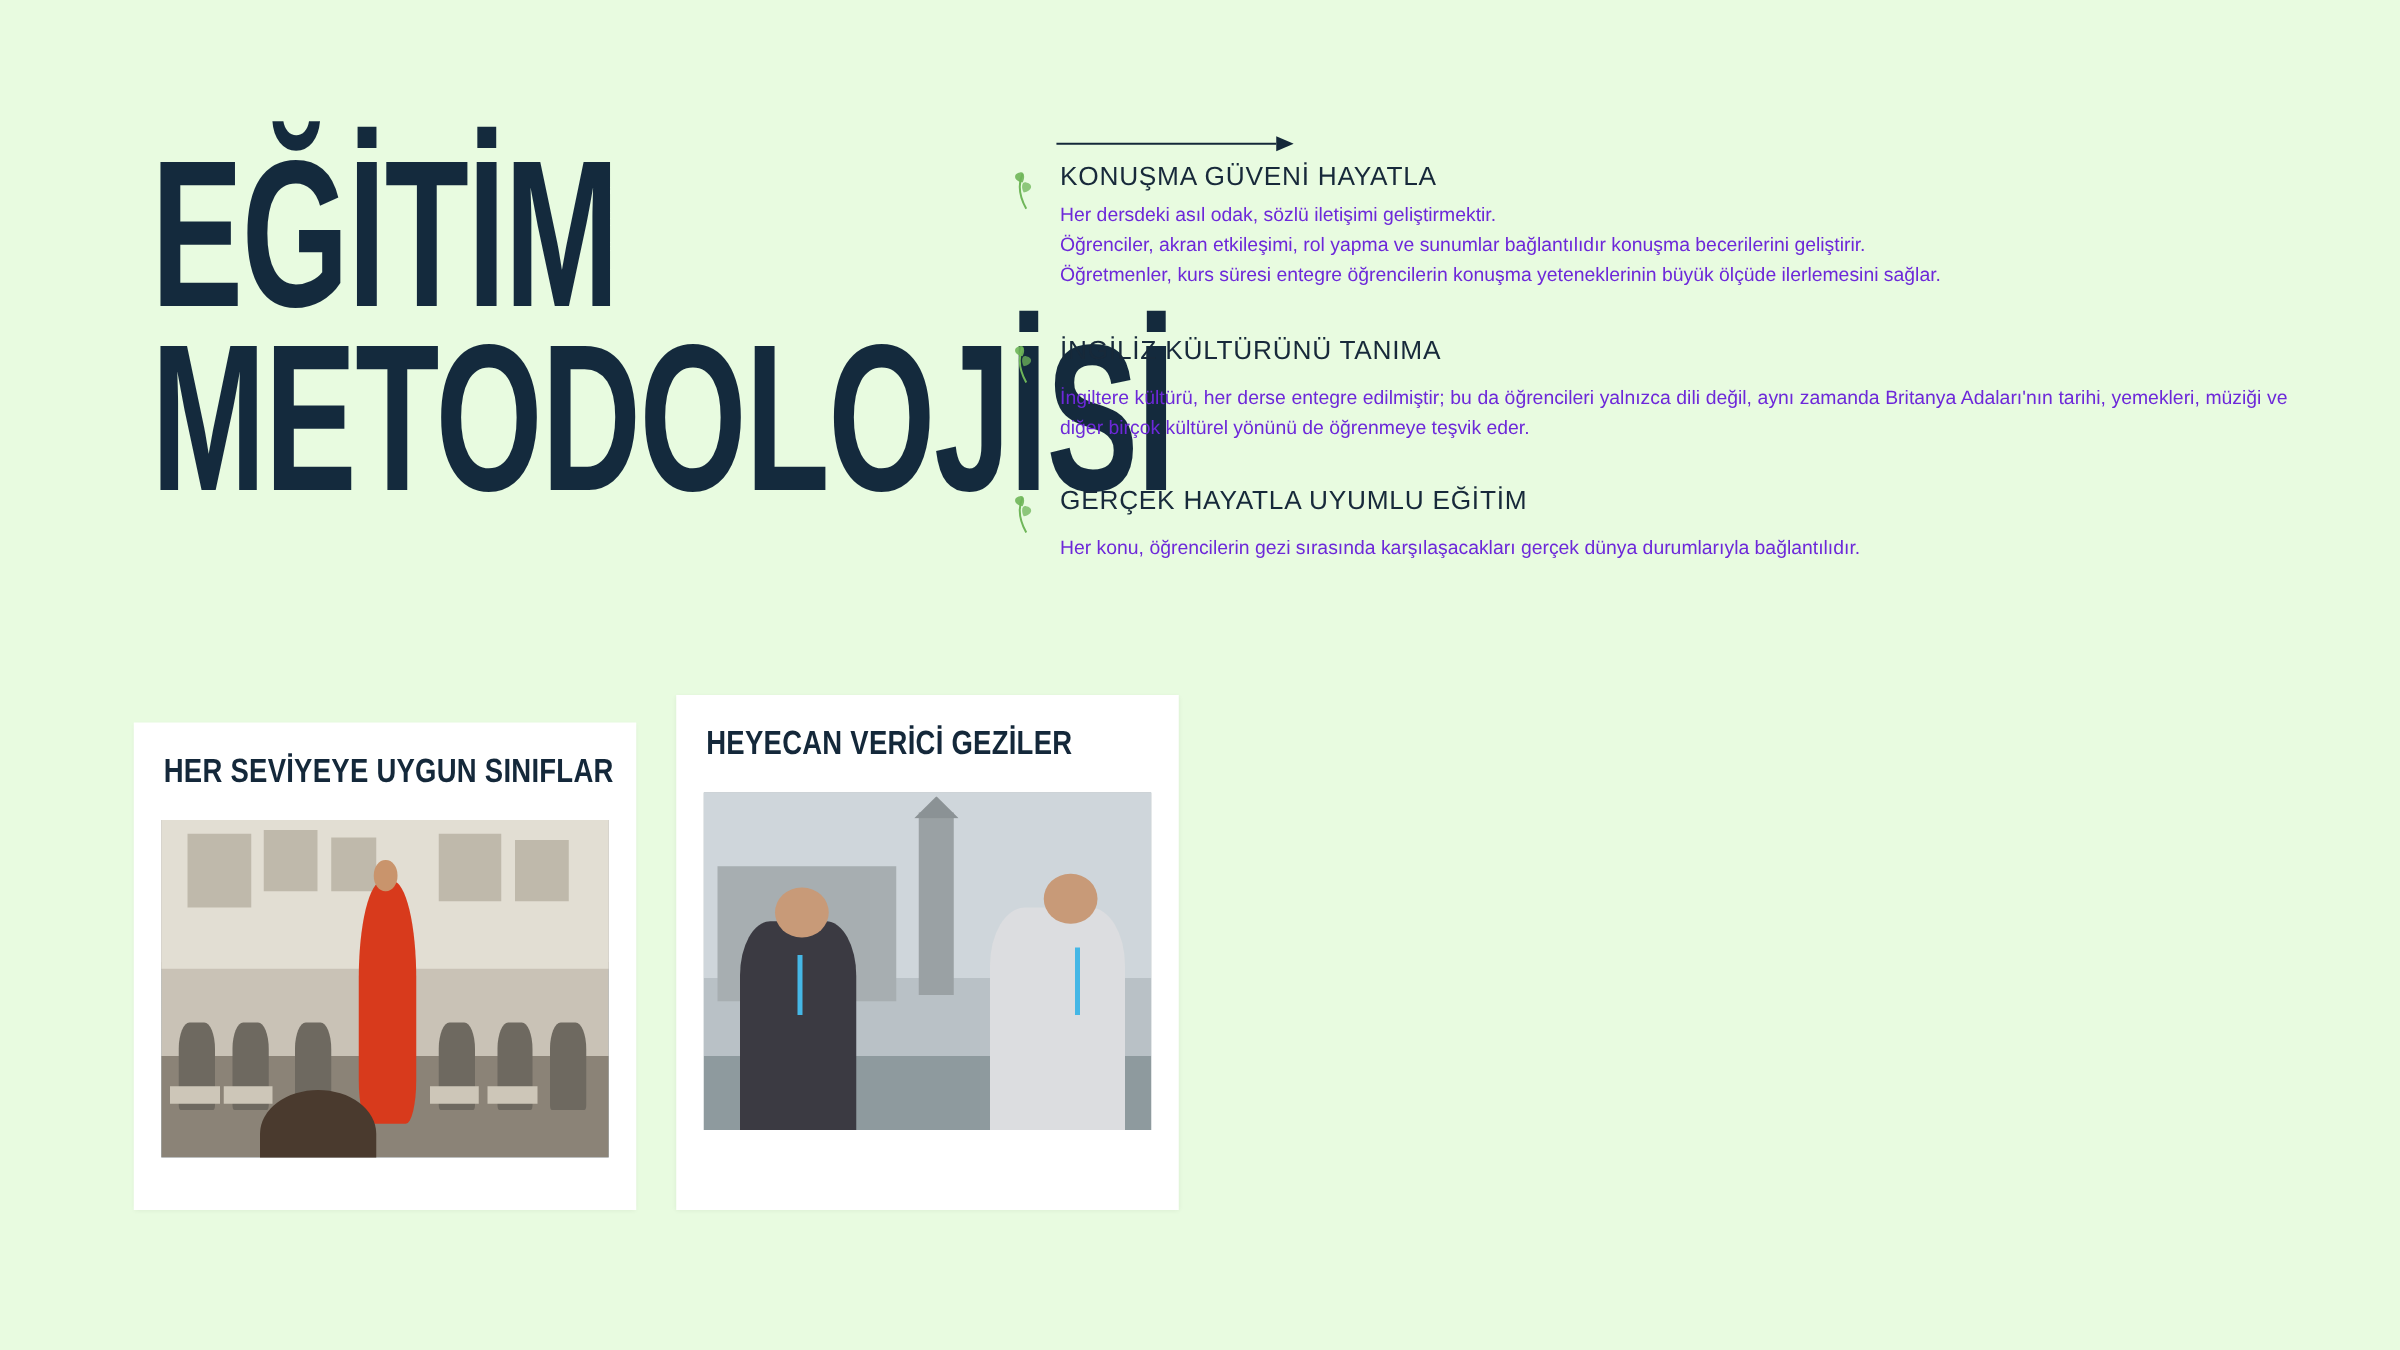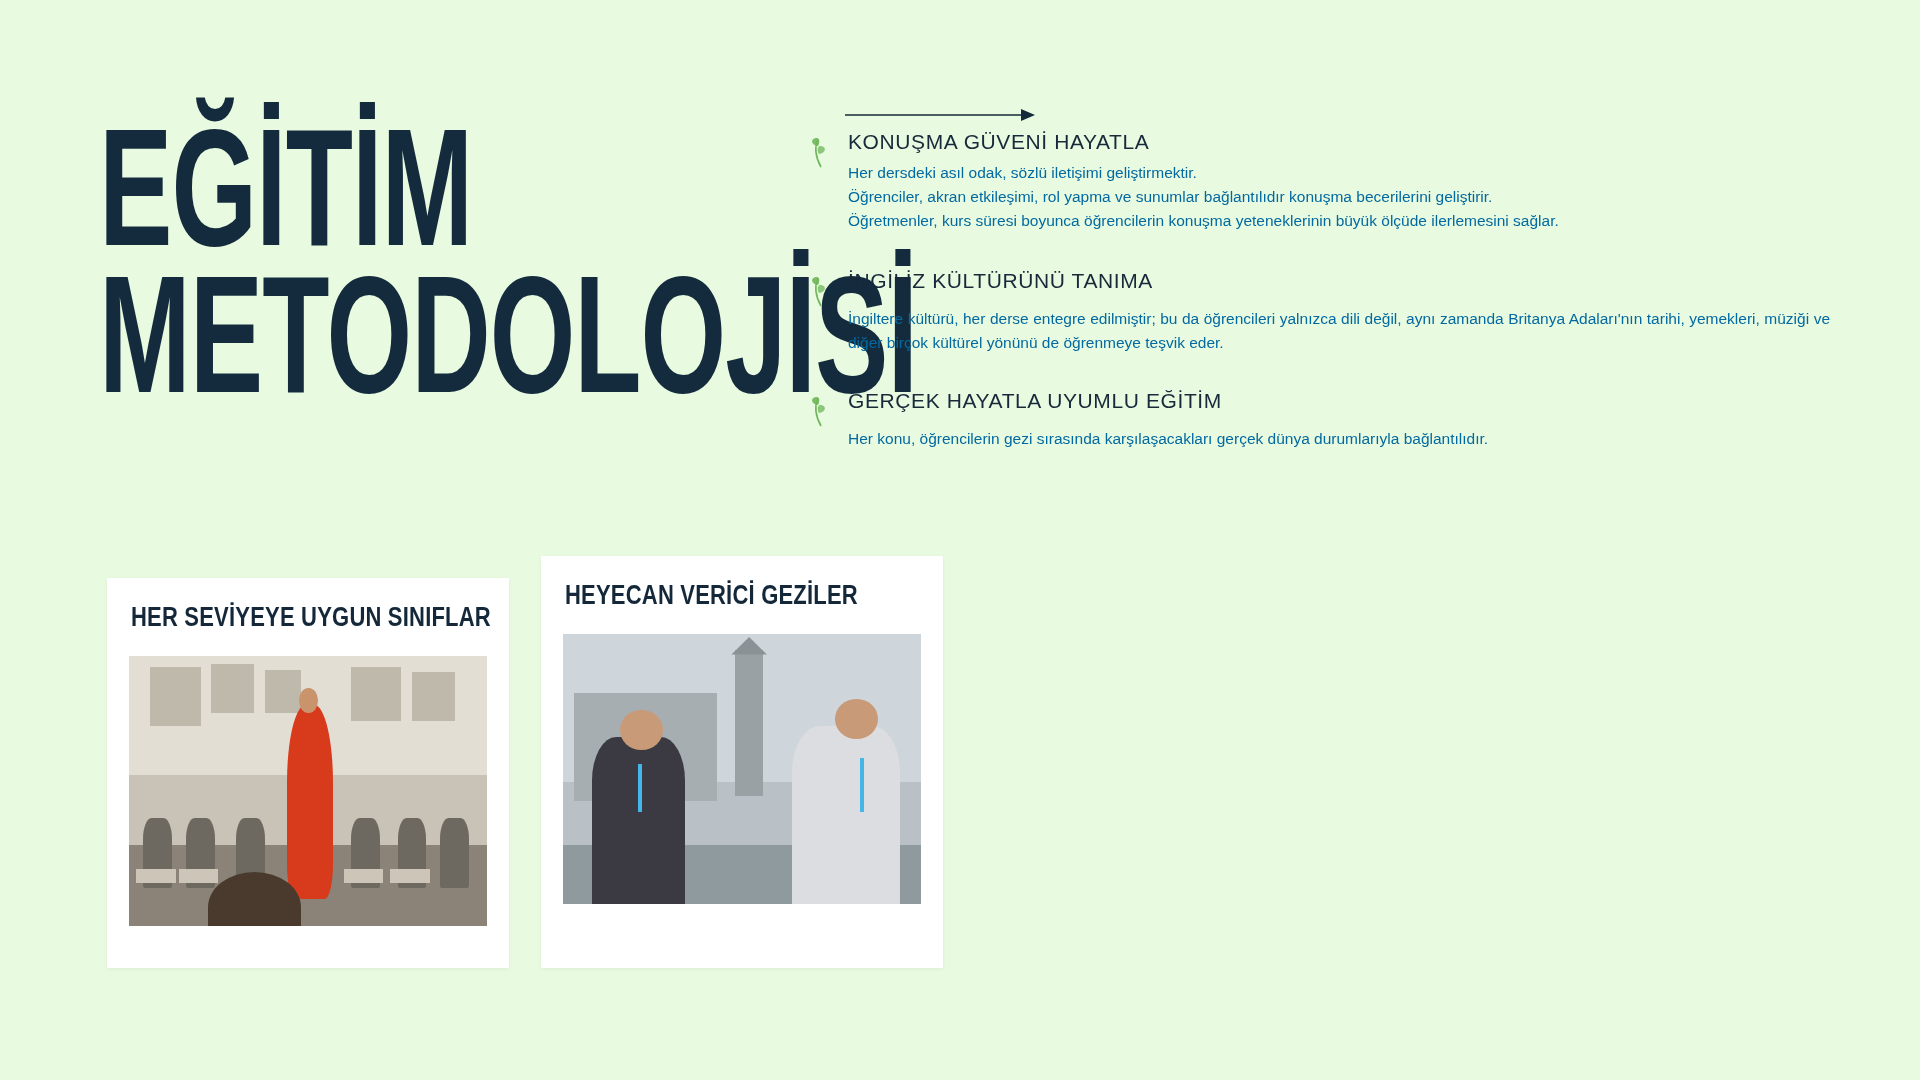--- a/index.html
+++ b/index.html
@@ -11,21 +11,21 @@
     height: 1080px;
     background: #e8fbe0;
     font-family: "Liberation Sans", sans-serif;
     overflow: hidden;
     position: relative;
   }
 
   
   #title-block {
     position: absolute;
-    left: 99px;
+    left: 121px;
     top: 110px;
     width: 700px;
   }
   .title-line {
     font-family: "Liberation Sans", sans-serif;
     font-weight: 700;
     color: #142a3d;
     letter-spacing: -1px;
     line-height: 0.92;
     transform: scaleX(1.02) scaleY(1.55);
@@ -68,21 +68,21 @@
   .feature-title {
     font-size: 21px;
     letter-spacing: 0.6px;
     color: #17293a;
     font-weight: 400;
     margin: 0 0 7px 0;
   }
   .feature-body {
     font-size: 15.5px;
     line-height: 1.55;
-    color: #0369a1;
+    color: #6d28d9;
     margin: 0;
     text-align: justify;
   }
   .feature-body .l {
     display: block;
     text-align: left;
   }
 
   
   #cards {
@@ -188,21 +188,21 @@
       <svg width="26" height="34" viewBox="0 0 26 34">
         <path d="M13 33 C8 24 6 14 10 5" stroke="#6fb659" stroke-width="1.6" fill="none"></path>
         <path d="M10 12 C3 11 2 5 8 4 C12 3 12 9 10 12Z" fill="#6fb659" opacity="0.9"></path>
         <path d="M11 20 C18 19 19 13 13 12 C9 11 9 17 11 20Z" fill="#6fb659" opacity="0.75"></path>
       </svg>
     </span>
     <p class="feature-title">KONUŞMA GÜVENİ HAYATLA</p>
     <p class="feature-body">
       <span class="l">Her dersdeki asıl odak, sözlü iletişimi geliştirmektir.</span>
       <span class="l">Öğrenciler, akran etkileşimi, rol yapma ve sunumlar bağlantılıdır konuşma becerilerini geliştirir.</span>
-      <span class="l">Öğretmenler, kurs süresi boyunca öğrencilerin konuşma yeteneklerinin büyük ölçüde ilerlemesini sağlar.</span>
+      <span class="l">Öğretmenler, kurs süresi entegre öğrencilerin konuşma yeteneklerinin büyük ölçüde ilerlemesini sağlar.</span>
     </p>
   </div>
 
   <div class="feature" style="margin-top:36px;">
     <span class="sprout">
       <svg width="26" height="34" viewBox="0 0 26 34">
         <path d="M13 33 C8 24 6 14 10 5" stroke="#6fb659" stroke-width="1.6" fill="none"></path>
         <path d="M10 12 C3 11 2 5 8 4 C12 3 12 9 10 12Z" fill="#6fb659" opacity="0.9"></path>
         <path d="M11 20 C18 19 19 13 13 12 C9 11 9 17 11 20Z" fill="#6fb659" opacity="0.75"></path>
       </svg>

